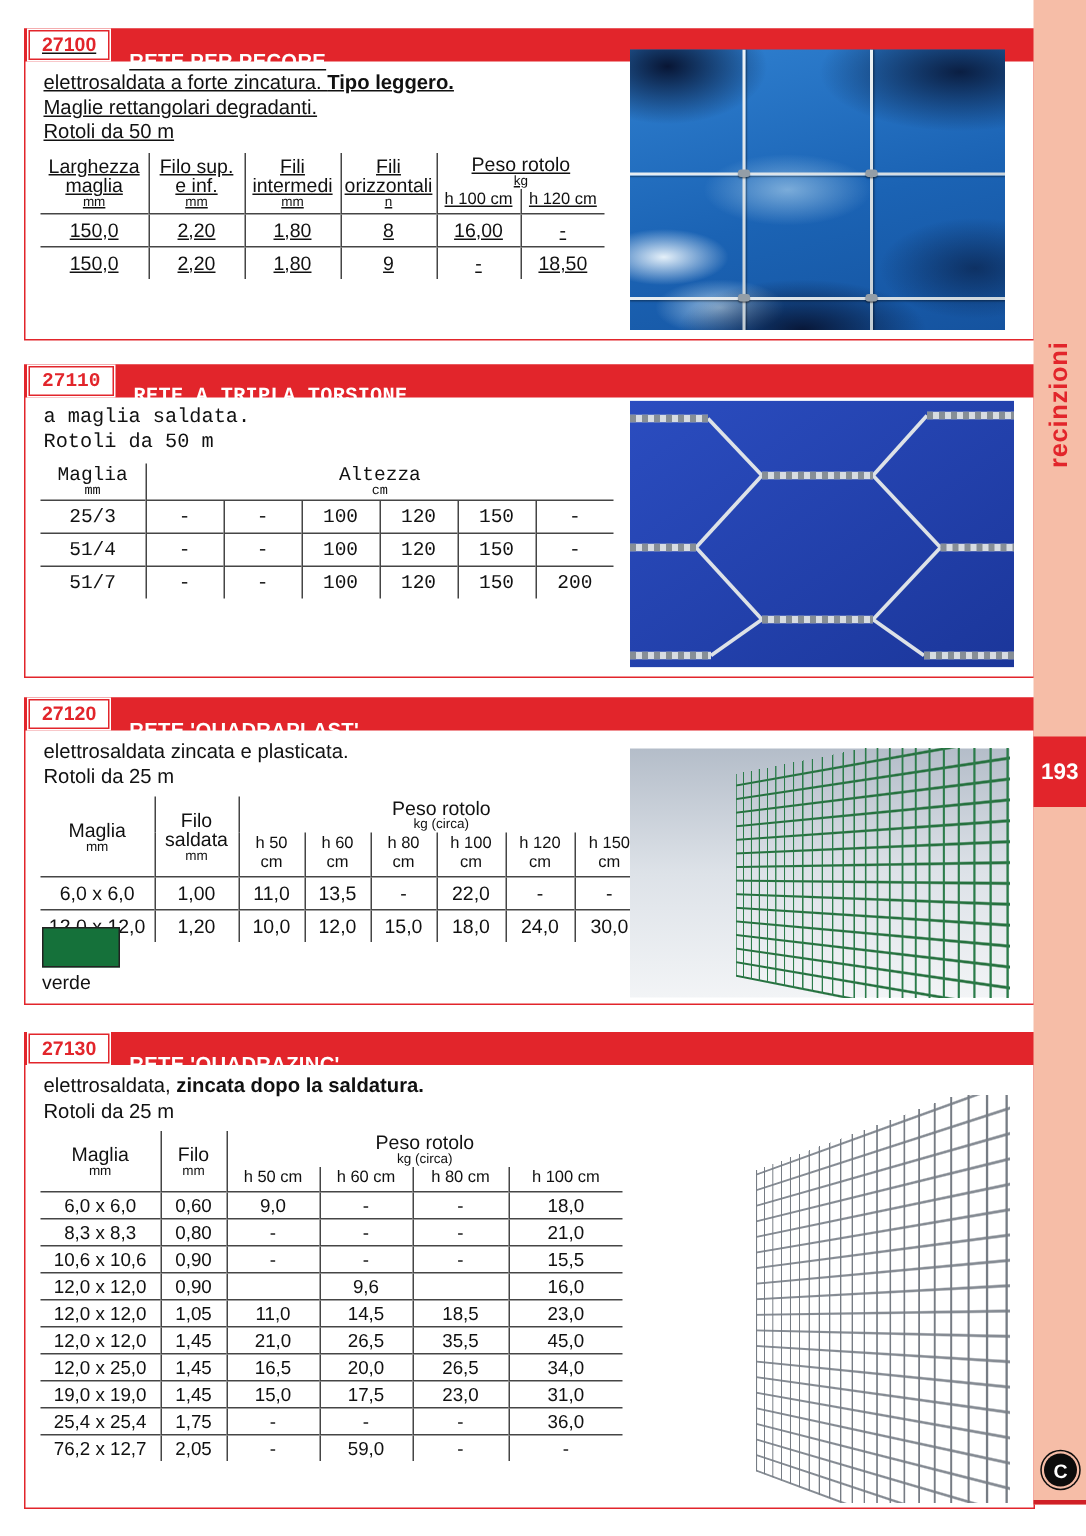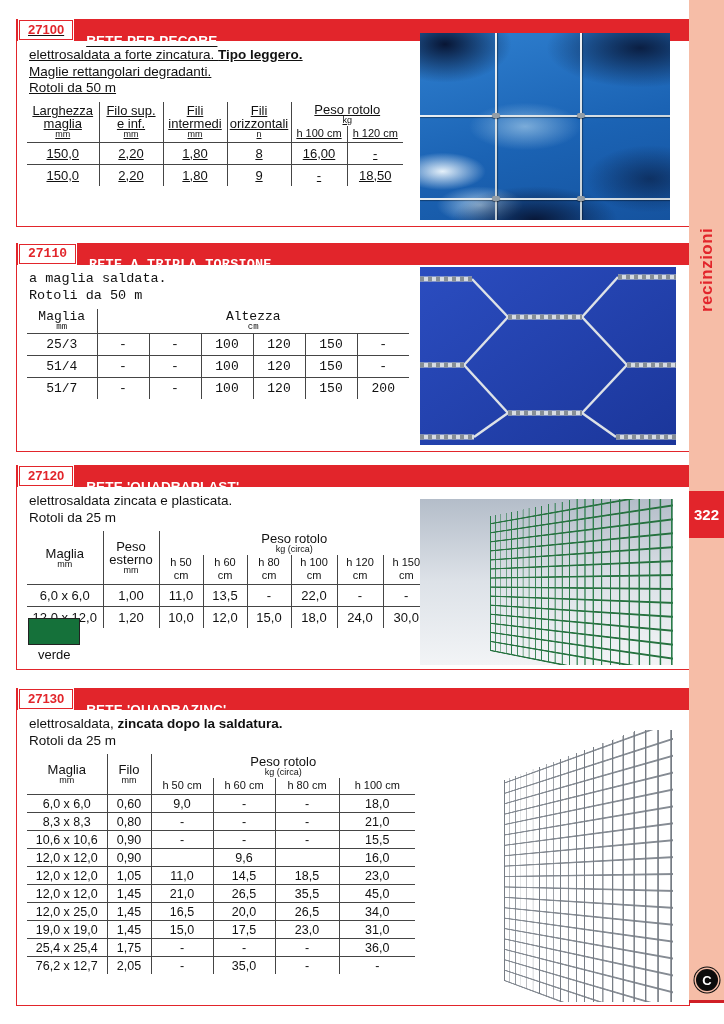--- a/index.html
+++ b/index.html
@@ -49,21 +49,21 @@
   .mesh-green{top:-12%;bottom:-14%;left:-34%;right:-1%;
     background:repeating-linear-gradient(90deg,#2b7c4a 0 2px,transparent 2px 14px),
                repeating-linear-gradient(0deg,#26713f 0 2px,transparent 2px 14px);
     transform:perspective(340px) rotateY(-33deg);}
   .mesh-gray{top:-5%;bottom:-16%;left:-36%;right:-1%;
     background:repeating-linear-gradient(90deg,#767c84 0 2px,transparent 2px 17px),
                repeating-linear-gradient(0deg,#868c94 0 2px,transparent 2px 17px);
     transform:perspective(320px) rotateY(-36deg);}
   
   .swatch{position:absolute;left:11px;top:152px;width:50px;height:25px;background:#15713a;border:1px solid #222;}
-  .swatch-label{position:absolute;left:21px;top:181px;font-size:13px;}
+  .swatch-label{position:absolute;left:11px;top:181px;font-size:13px;}
   
   .sidebar{position:absolute;left:689px;top:0;width:35px;height:1000px;background:#f6bda7;border-bottom:3px solid #d01f26;}
   .side-tab{position:absolute;top:200px;left:0;width:35px;height:140px;display:flex;align-items:center;justify-content:center;
     writing-mode:vertical-rl;transform:rotate(180deg);color:#e2252b;font-weight:bold;font-size:17px;letter-spacing:.5px;}
   .page-badge{position:absolute;top:491px;left:0;width:35px;height:47px;background:#e2252b;color:#fff;
     font-weight:bold;font-size:15px;display:flex;align-items:center;padding-left:5px;box-sizing:border-box;}
   .logo{position:absolute;top:969px;left:7px;width:22px;height:22px;background:#0c0c0c;border-radius:50%;
     color:#fff;font-weight:bold;font-size:13px;display:flex;align-items:center;justify-content:center;
     box-shadow:0 0 0 1.5px #f6bda7,0 0 0 2.5px #0c0c0c;}
 </style>
@@ -272,21 +272,21 @@
         <col style="width: 46px;">
         <col style="width: 46px;">
       </colgroup>
       <thead>
         <tr>
           <th rowspan="2">
             <div>Maglia</div>
             <div class="unit">mm</div>
           </th>
           <th rowspan="2">
-            <div>Peso esterno</div>
+            <div>Filo saldata</div>
             <div class="unit">mm</div>
           </th>
           <th colspan="6">
             <div>Peso rotolo</div>
             <div class="unit">kg (circa)</div>
           </th>
         </tr>
         <tr class="subrow">
           <th>h 50 cm</th>
           <th>h 60 cm</th>
@@ -436,28 +436,28 @@
           <td>1,75</td>
           <td>-</td>
           <td>-</td>
           <td>-</td>
           <td>36,0</td>
         </tr>
         <tr>
           <td>76,2 x 12,7</td>
           <td>2,05</td>
           <td>-</td>
-          <td>35,0</td>
+          <td>59,0</td>
           <td>-</td>
           <td>-</td>
         </tr>
       </tbody>
     </table>
   <div class="photo photo4">
     <div class="mesh mesh-gray"></div>
   </div>
 </section>
 
 <aside class="sidebar">
   <div class="side-tab">recinzioni</div>
-  <div class="page-badge">322</div>
+  <div class="page-badge">193</div>
   <div class="logo">C</div>
 </aside>
 
 </body></html>

